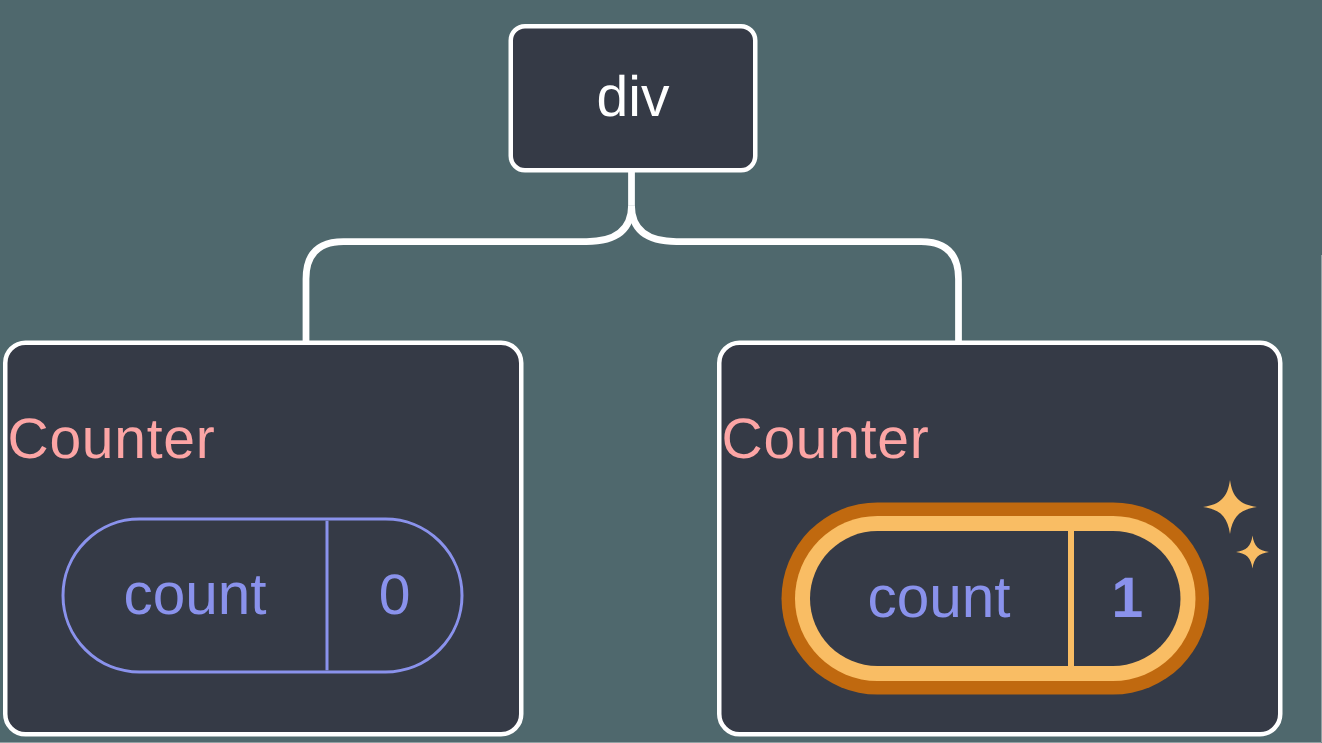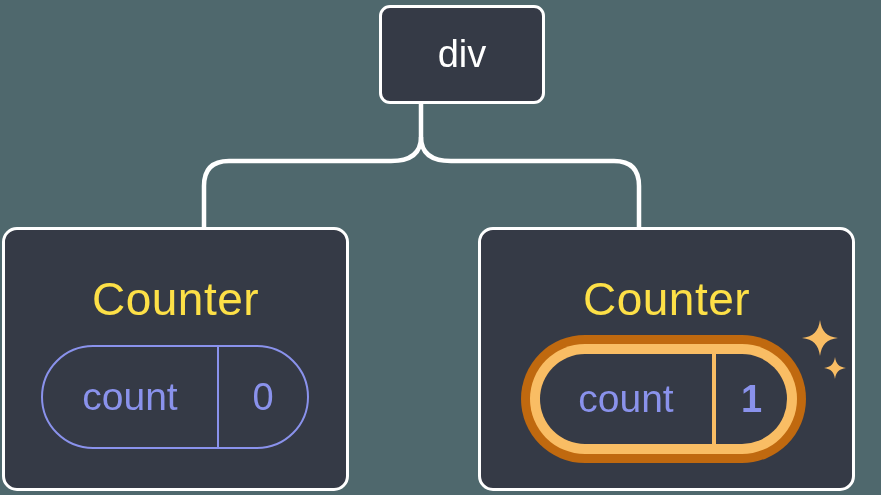--- a/index.html
+++ b/index.html
@@ -5,45 +5,44 @@
   html,body{margin:0;padding:0;}
   .canvas{
     position:relative;
     width:881px;height:495px;
     background:#4F686D;
     overflow:hidden;
     font-family:"Liberation Sans", sans-serif;
   }
   
   .root-node{
-    position:absolute;left:339px;top:5px;
+    position:absolute;left:339px;top:16px;
     width:166px;height:99px;
     background:#353A46;
     border:3.5px solid #FFFFFF;
     border-radius:11px;
     box-sizing:border-box;
     display:flex;align-items:center;justify-content:center;
-    color:#FFFFFF;font-size:38px;font-weight:400;margin-left:40px;
+    color:#FFFFFF;font-size:38px;font-weight:400;
   }
   
   .connectors{position:absolute;left:0;top:0;}
   
   .card{
     position:absolute;top:227px;height:264px;
     background:#353A46;
     border:3.5px solid #FFFFFF;
     border-radius:15px;
     box-sizing:border-box;
   }
   .card.left{left:2px;width:347px;}
   .card.right{left:478px;width:377px;}
   .card-title{
     position:absolute;top:42px;left:0;right:0;
-    text-align:center;
-    color:#fde047;font-size:46px;font-weight:500;
+    color:#fca5a5;font-size:38px;font-weight:500;
     letter-spacing:0.5px;
   }
   
   .state-pill{
     position:absolute;left:36px;top:115px;
     width:268px;height:104px;
     border:2px solid #8A92EC;
     border-radius:52px;
     box-sizing:border-box;
     display:flex;align-items:stretch;

